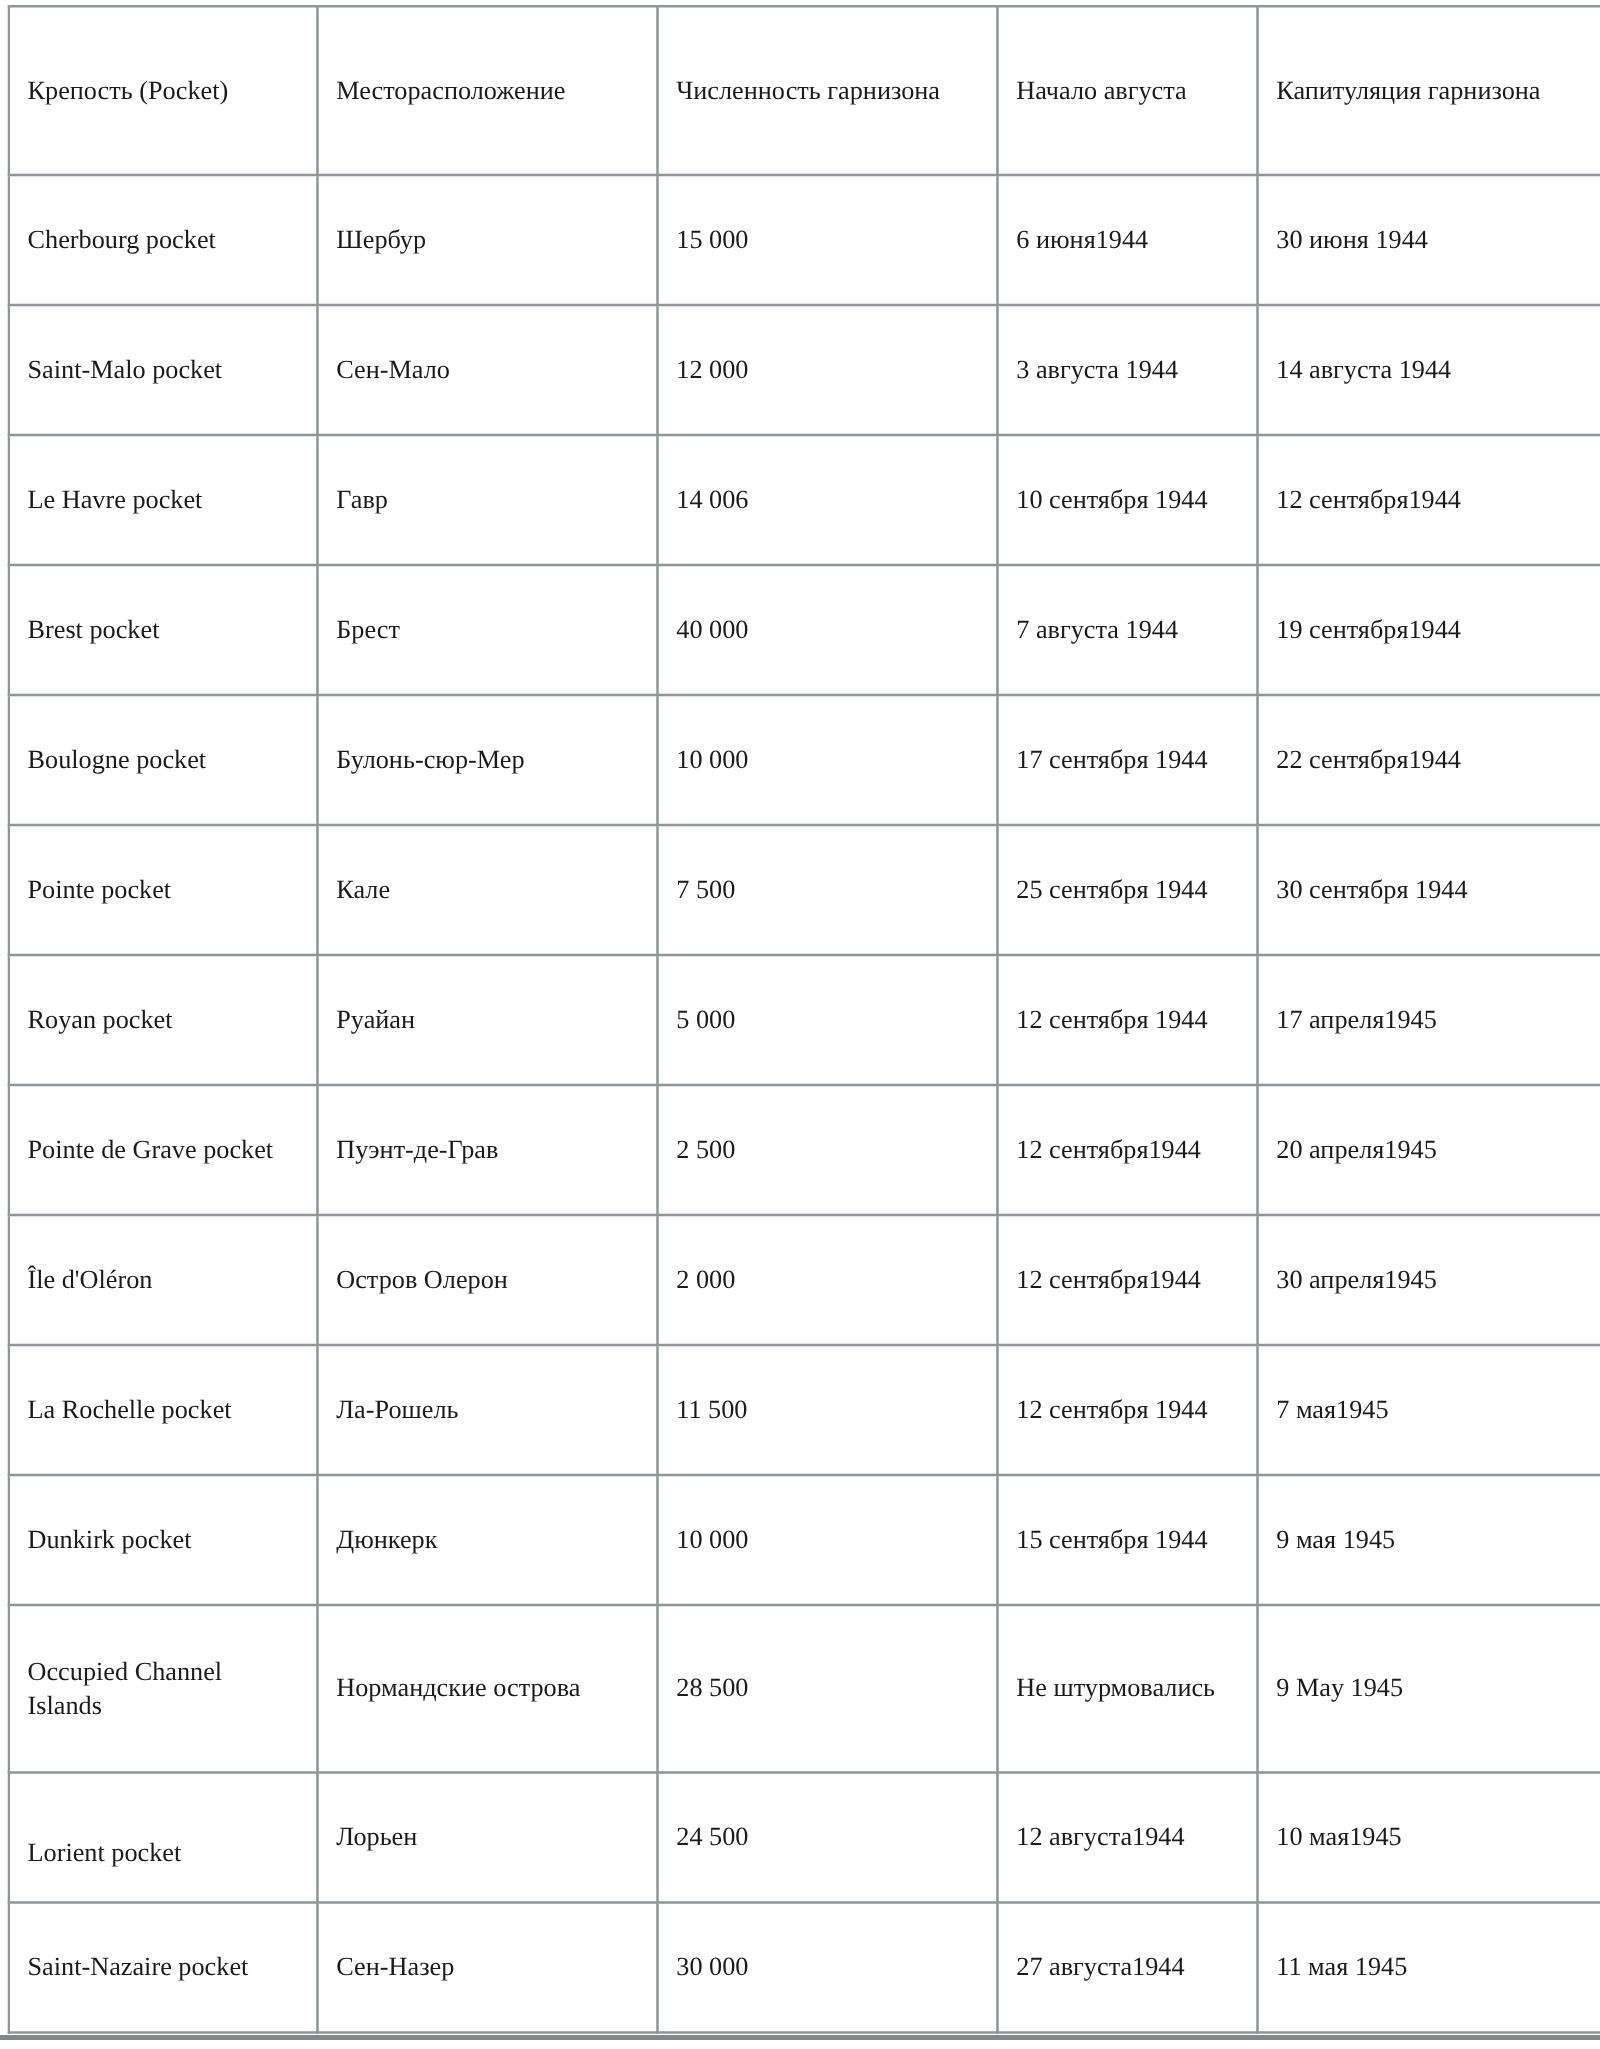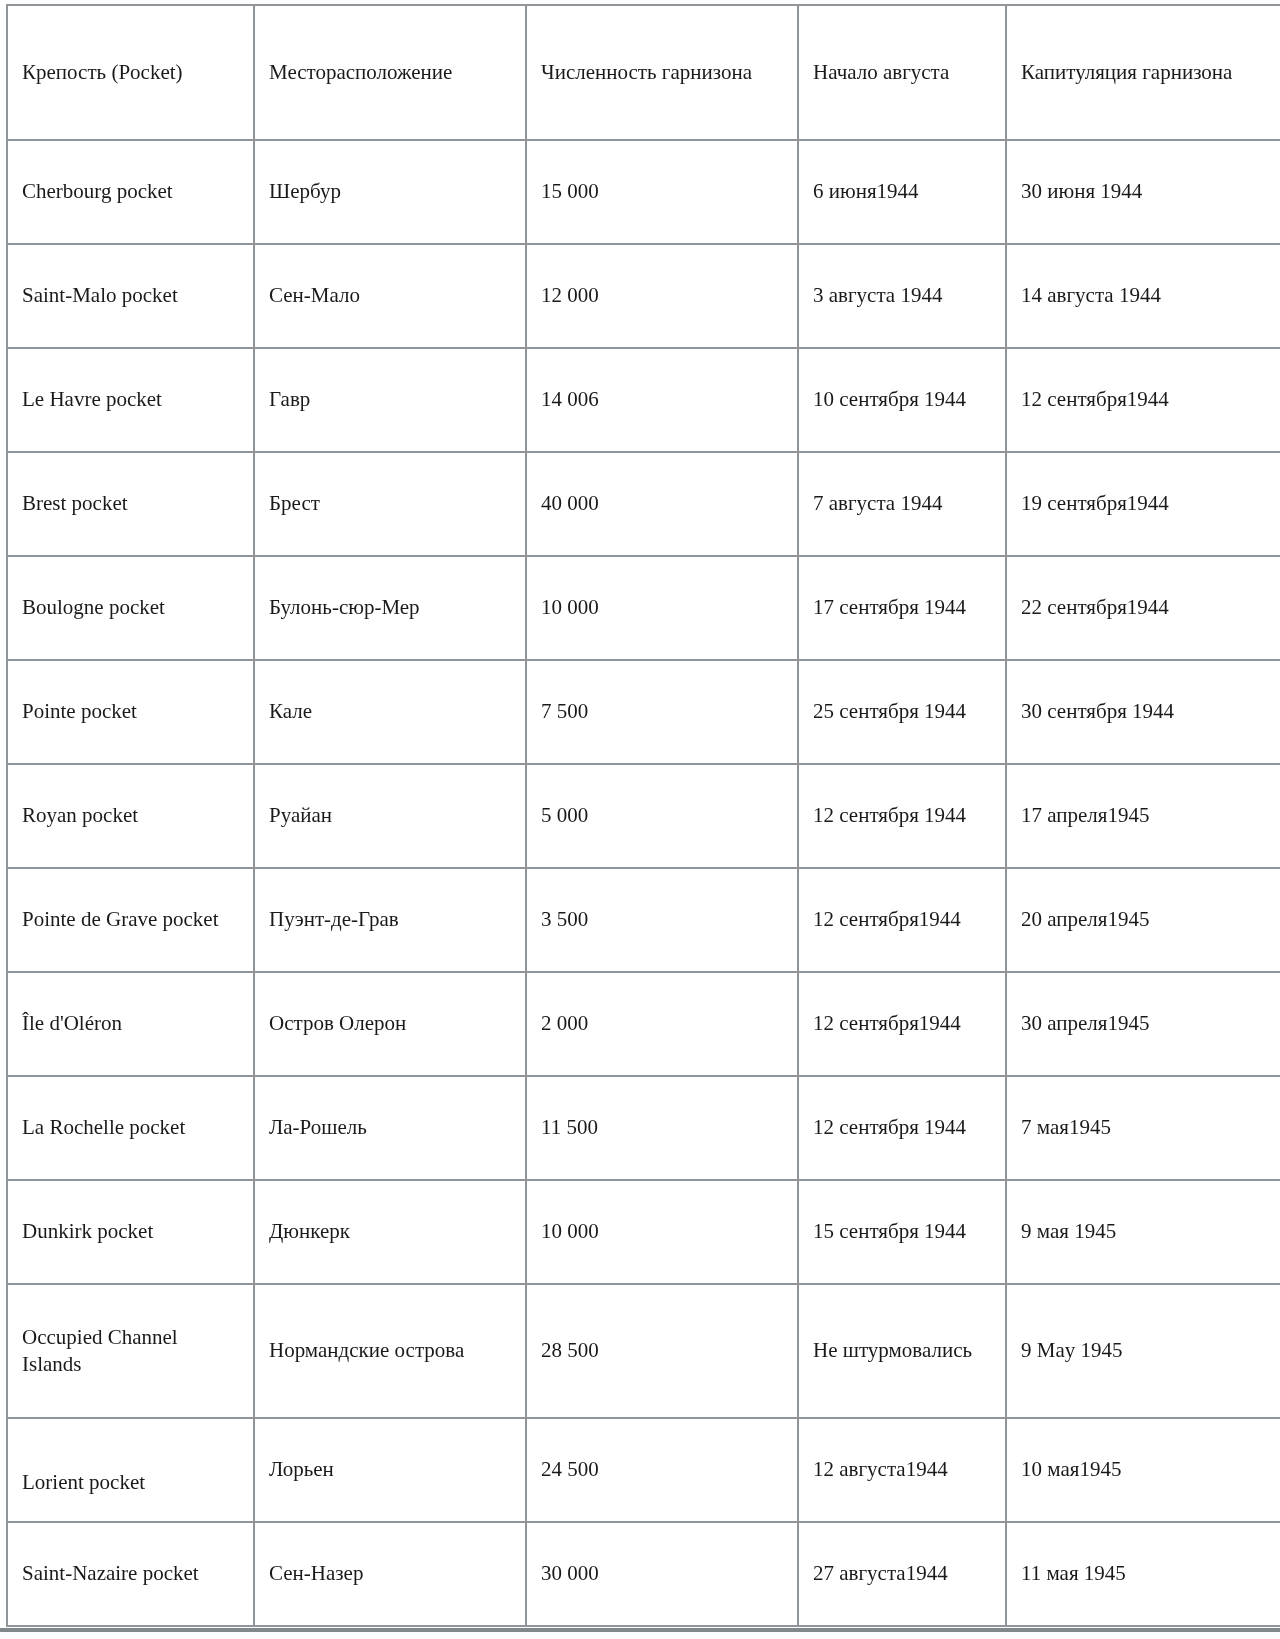--- a/index.html
+++ b/index.html
@@ -127,21 +127,21 @@
         <tr>
     <td>Royan pocket</td>
     <td>Руайан</td>
     <td>5 000</td>
     <td>12 сентября 1944</td>
     <td>17 апреля1945</td>
   </tr>
         <tr>
     <td>Pointe de Grave pocket</td>
     <td>Пуэнт-де-Грав</td>
-    <td>3 500</td>
+    <td>2 500</td>
     <td>12 сентября1944</td>
     <td>20 апреля1945</td>
   </tr>
         <tr>
     <td>Île d'Oléron</td>
     <td>Остров Олерон</td>
     <td>2 000</td>
     <td>12 сентября1944</td>
     <td>30 апреля1945</td>
   </tr>

